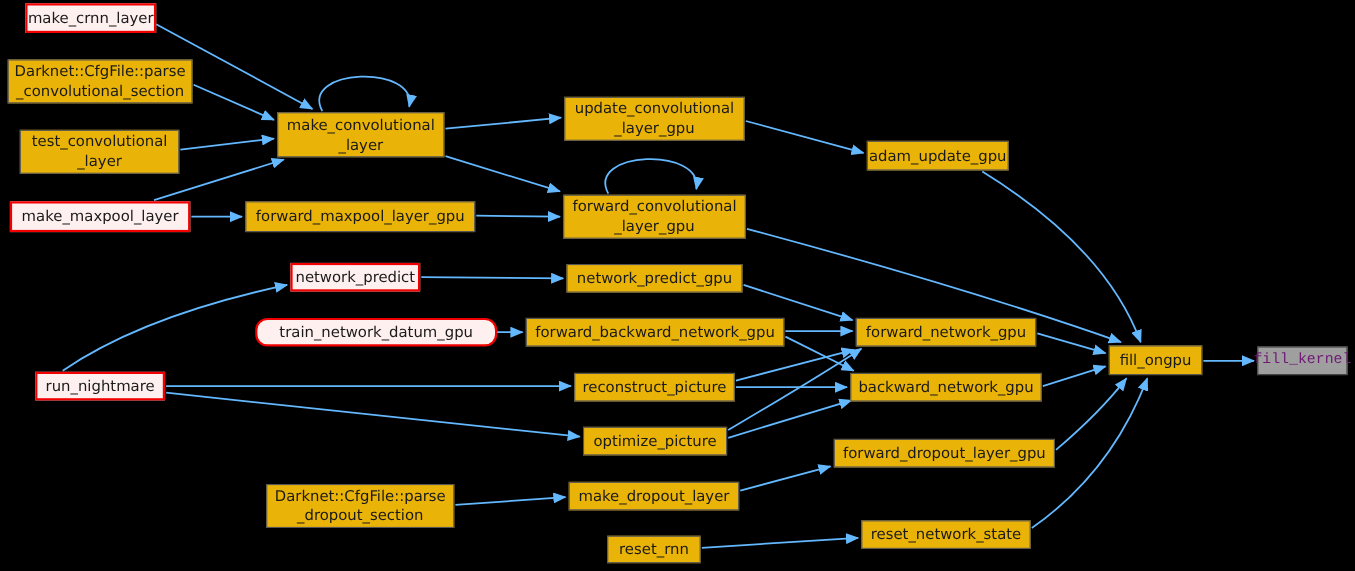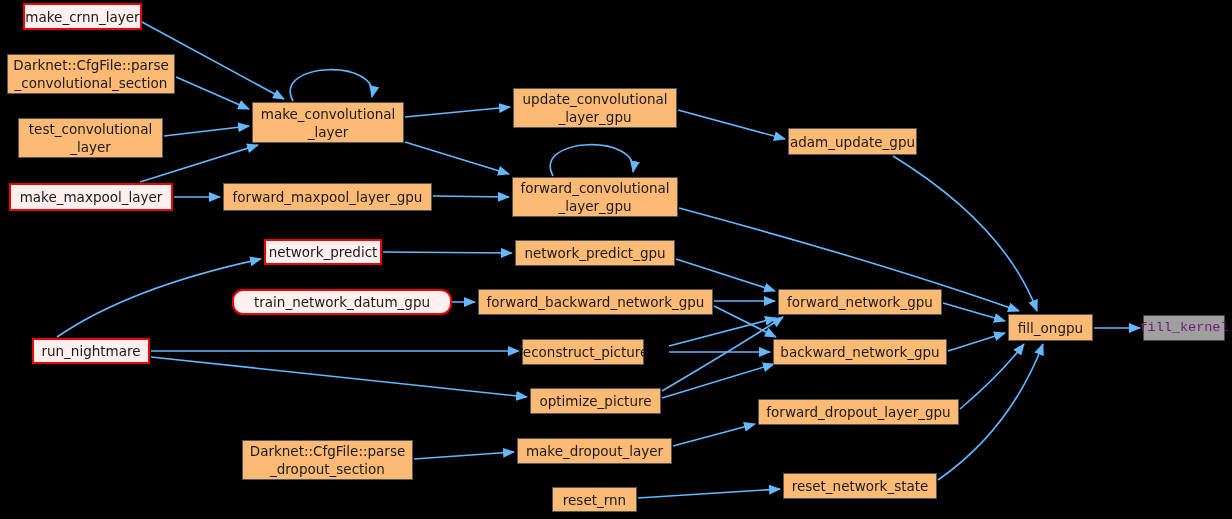--- a/index.html
+++ b/index.html
@@ -12,21 +12,21 @@
   }
   #edge-layer{position:absolute;left:0;top:0;width:1232px;height:519px;}
   .node{
     position:absolute;
     box-sizing:border-box;
     display:flex;align-items:center;justify-content:center;
     text-align:center;
     white-space:pre-line;
     font-size:13.5px;line-height:18px;
     color:#1a1a1a;
-    background:#fdba74;
+    background:#eab308;
     border:1.5px solid #555555;
     padding:0 4px;
     cursor:pointer;
   }
   .node.highlight{
     border:2px solid #f20000;
     background:#fff0f0;
   }
   .node.current{
     background:#9f9f9f;
@@ -91,21 +91,21 @@
     <div class="node" style="left: 223px; top: 183px; width: 209px; height: 28px;">forward_maxpool_layer_gpu</div>
     <div class="node highlight" style="left: 264px; top: 239px; width: 118px; height: 26px;">network_predict</div>
     <div class="node highlight" style="left: 232px; top: 289px; width: 220px; height: 26px; border-radius: 11px;">train_network_datum_gpu</div>
     <div class="node highlight" style="left: 32px; top: 338px; width: 118px; height: 26px;">run_nightmare</div>
     <div class="node" style="left: 513px; top: 88px; width: 164px; height: 40px;">update_convolutional
 _layer_gpu</div>
     <div class="node" style="left: 512px; top: 177px; width: 166px; height: 40px;">forward_convolutional
 _layer_gpu</div>
     <div class="node" style="left: 515px; top: 240px; width: 160px; height: 26px;">network_predict_gpu</div>
     <div class="node" style="left: 478px; top: 289px; width: 235px; height: 26px;">forward_backward_network_gpu</div>
-    <div class="node" style="left: 522px; top: 339px; width: 122px; height: 26px;">reconstruct_picture</div>
+    <div class="node" style="left: 522px; top: 339px; width: 146px; height: 26px;">reconstruct_picture</div>
     <div class="node" style="left: 530px; top: 388px; width: 131px; height: 26px;">optimize_picture</div>
     <div class="node" style="left: 517px; top: 438px; width: 155px; height: 26px;">make_dropout_layer</div>
     <div class="node" style="left: 552px; top: 487px; width: 85px; height: 25px;">reset_rnn</div>
     <div class="node" style="left: 242px; top: 440px; width: 171px; height: 40px;">Darknet::CfgFile::parse
 _dropout_section</div>
     <div class="node" style="left: 788px; top: 128px; width: 129px; height: 27px;">adam_update_gpu</div>
     <div class="node" style="left: 778px; top: 289px; width: 164px; height: 26px;">forward_network_gpu</div>
     <div class="node" style="left: 773px; top: 339px; width: 174px; height: 26px;">backward_network_gpu</div>
     <div class="node" style="left: 758px; top: 399px; width: 201px; height: 26px;">forward_dropout_layer_gpu</div>
     <div class="node" style="left: 783px; top: 473px; width: 154px; height: 26px;">reset_network_state</div>

